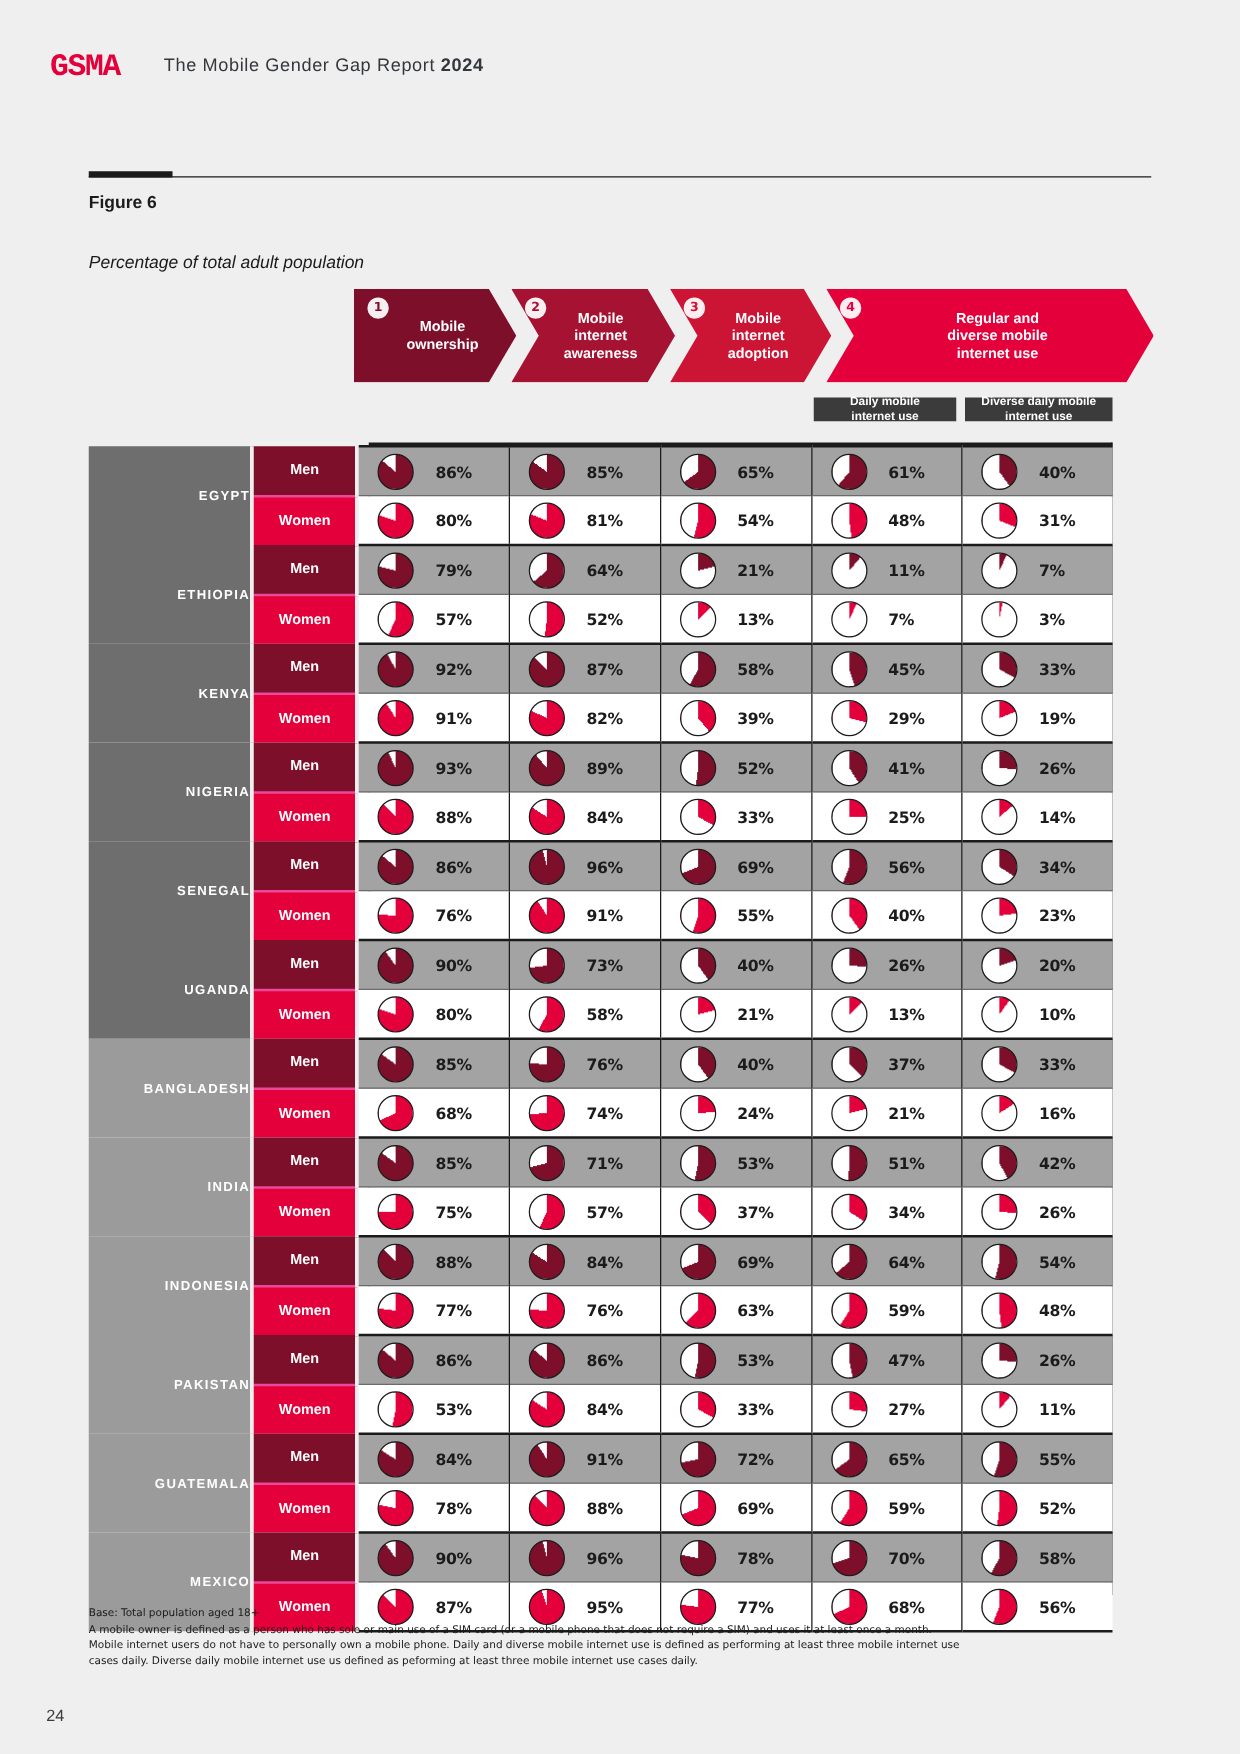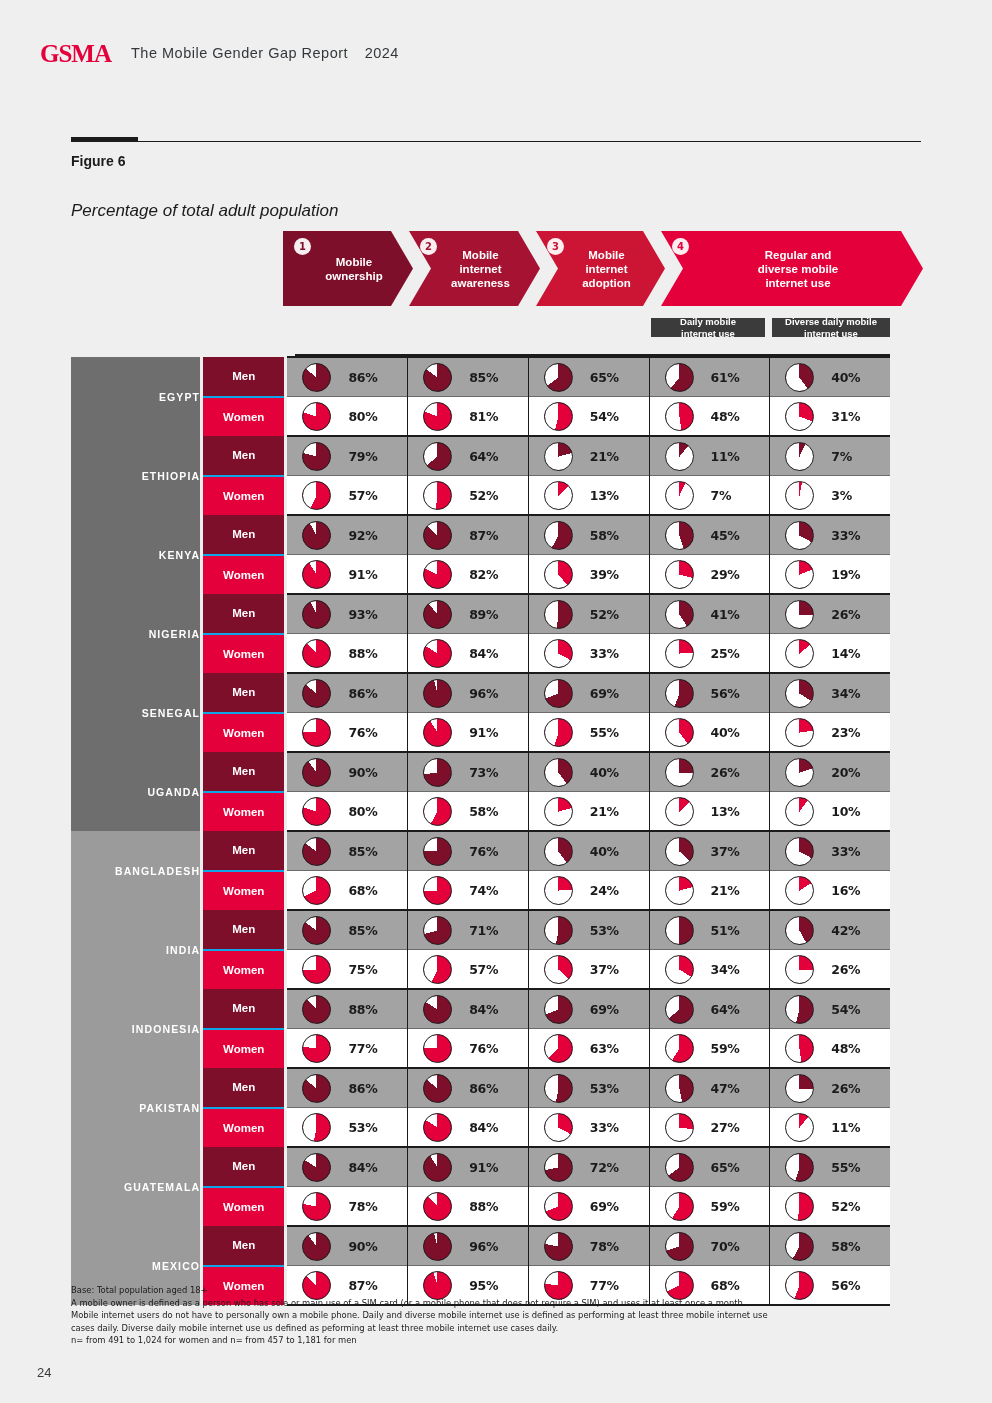--- a/index.html
+++ b/index.html
@@ -4,31 +4,31 @@
 <style>
   html,body{margin:0;padding:0;}
   body{
     width:992px;height:1403px;background:#efefef;
     font-family:"Liberation Sans",sans-serif;
     -webkit-font-smoothing:antialiased;
   }
   .page{position:relative;width:992px;height:1403px;overflow:hidden;}
   .gsma-logo{position:absolute;left:40px;top:42px;width:68px;height:24px;
     color:#e4003a;font-weight:bold;font-size:25px;letter-spacing:-1px;
-    font-family:Liberation Serif, serif;line-height:24px;}
+    font-family:Liberation Mono, monospace;line-height:24px;}
   .doctitle{position:absolute;left:131px;top:45px;font-size:14.5px;color:#34383c;
     letter-spacing:.5px;white-space:nowrap;}
-  .doctitle b{font-weight:normal;margin-left:12px;}
+  .doctitle b{font-weight:bold;}
 
   
   .rule{position:absolute;left:71px;top:141px;width:850px;height:1px;background:#1b1b1b;}
   .rule-thick{position:absolute;left:71px;top:137px;width:67px;height:5px;background:#1b1b1b;}
   .fig-num{position:absolute;left:71px;top:153px;font-size:14px;font-weight:bold;color:#1b1b1b;}
   .fig-title{position:absolute;left:71px;top:173px;font-size:19.5px;color:#1b1b1b;letter-spacing:.2px;}
-  .fig-sub{position:absolute;left:71px;top:201px;font-size:17px;font-style:italic;color:#1b1b1b;text-align:right;}
+  .fig-sub{position:absolute;left:71px;top:201px;font-size:14px;font-style:italic;color:#1b1b1b;text-align:right;}
 
   
   .chevrons{position:absolute;left:283px;top:231px;width:640px;height:75px;}
   .chev{position:absolute;top:0;height:75px;display:flex;align-items:center;
         justify-content:center;color:#fff;}
   .chev .num{position:absolute;left:11px;top:7px;width:17px;height:17px;border-radius:50%;
         background:rgba(255,255,255,.93);color:inherit;font-size:10px;font-weight:bold;
         display:flex;align-items:center;justify-content:center;font-family:"DejaVu Sans",sans-serif;}
   .chev .lbl{font-size:11.5px;font-weight:bold;line-height:14px;text-align:center;padding-left:12px;}
   .chev1{left:0;width:130px;background:#7d0f2b;
@@ -52,21 +52,21 @@
   .sub2{left:772px;width:118px;}
 
   
   .tbl{position:absolute;left:71px;top:356px;width:819px;border-collapse:collapse;}
   .tbl td{padding:0;vertical-align:middle;}
   .c-country{width:124px;color:#fff;font-size:10.5px;font-weight:bold;letter-spacing:1.1px;
      text-align:right;padding-right:11px;border-right:3px solid #efefef;}
   .g-dark{background:#6e6e6e;} .g-light{background:#9b9b9b;}
   .c-gender{width:78px;height:38px;color:#fff;font-size:11.5px;font-weight:bold;text-align:center;
      border-right:3px solid #efefef;}
-  .g-men{background:#7d0f2b;border-bottom:2px solid #0ea5e9;}
+  .g-men{background:#7d0f2b;border-bottom:2px solid #ec4899;}
   .g-women{background:#e4003a;}
   .cell{width:115px;height:38px;border-right:1px solid #1b1b1b;}
   .cell:last-child{border-right:none;}
   .row-men td.cell{background:#a3a3a3;}
   .row-women td.cell{background:#ffffff;border-top:1px solid #6b6b6b;}
   .grp-top td.cell{border-top:2px solid #1b1b1b;}
   .tbl tr.last-women td.cell{border-bottom:2px solid #1b1b1b;}
   .cellin{display:flex;align-items:center;height:38px;padding-left:15px;}
   .pie{width:27px;height:27px;border-radius:50%;border:1px solid #1b1b1b;flex:0 0 auto;}
   .pct{font-size:12.5px;font-weight:bold;color:#1b1b1b;margin-left:17px;
@@ -929,17 +929,16 @@
           </td>
         </tr>
       </tbody>
     </table>
 
   <div class="notes">
     <div>Base: Total population aged 18+</div>
     <div>A mobile owner is defined as a person who has sole or main use of a SIM card (or a mobile phone that does not require a SIM) and uses it at least once a month.
 Mobile internet users do not have to personally own a mobile phone. Daily and diverse mobile internet use is defined as performing at least three mobile internet use
 cases daily. Diverse daily mobile internet use us defined as peforming at least three mobile internet use cases daily.</div>
-    <div>n= from 491 to 1,024 for women and n= from 457 to 1,181 for men</div>
   </div>
 
   <div class="pagenum">24</div>
 </div>
 
 </body></html>

